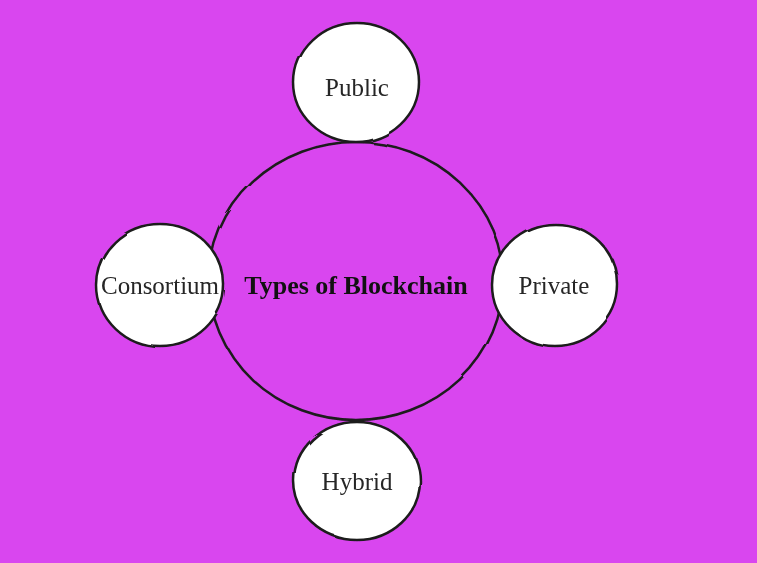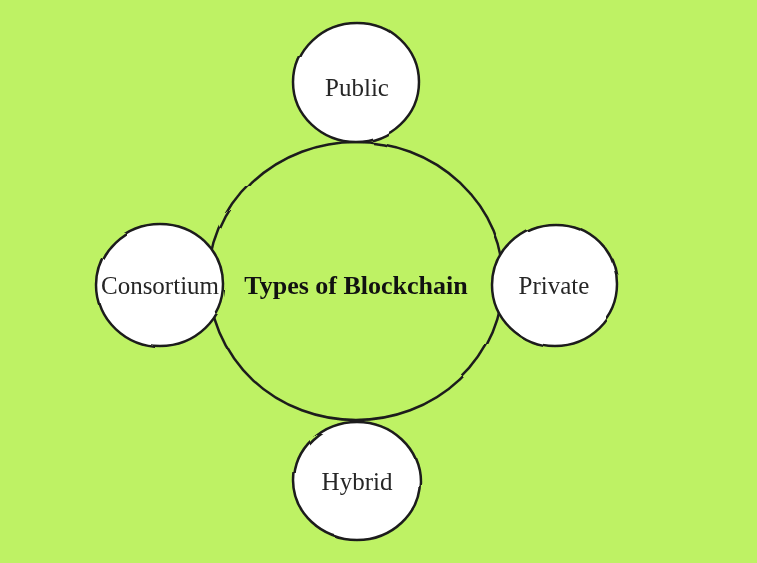--- a/index.html
+++ b/index.html
@@ -4,21 +4,21 @@
 <style>
   html, body {
     margin: 0;
     padding: 0;
     background: #ffffff;
   }
   .canvas {
     position: relative;
     width: 757px;
     height: 563px;
-    background: #bef264;
+    background: #d946ef;
     overflow: hidden;
     text-align: right;
   }
   svg { display: block; }
   .node-label {
     font-family: "Liberation Serif", serif;
     font-size: 25px;
     font-weight: 400;
   }
   .center-label {

